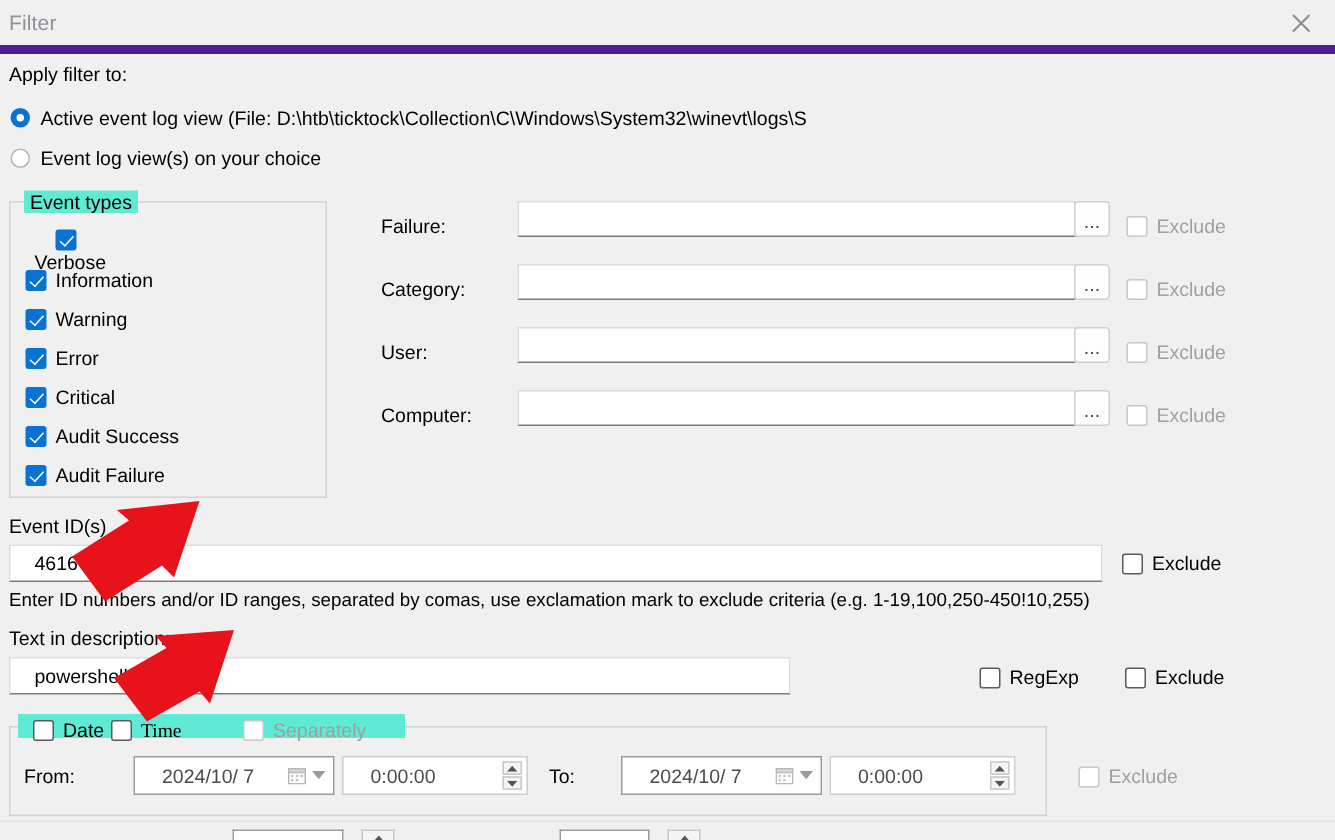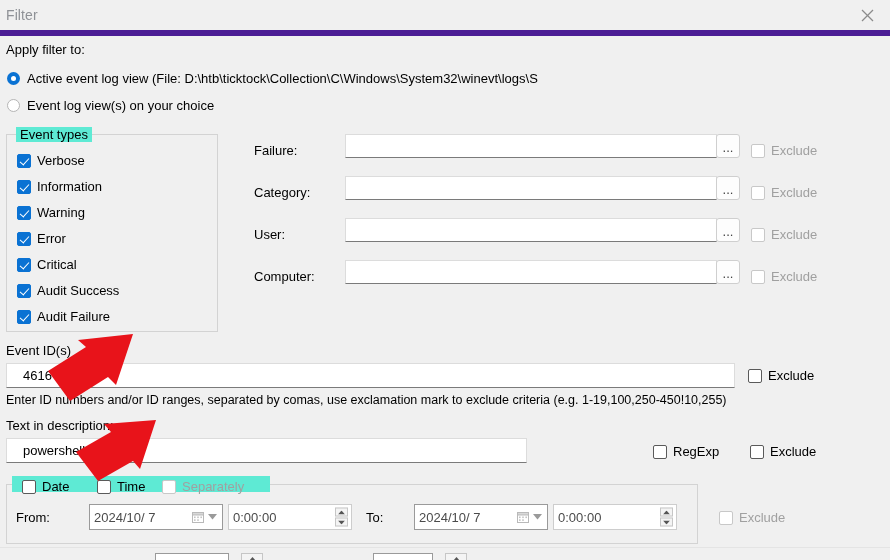--- a/index.html
+++ b/index.html
@@ -146,21 +146,21 @@
   
   .spinfield {
     position: absolute;
     background: #ffffff;
     border: 1px solid #9a9a9a;
     box-sizing: border-box;
     display: flex;
     align-items: center;
     font-size: 13px;
     color: #4b4b4b;
-    padding-left: 4px;
+    padding-left: 18px;
     overflow: hidden;
   }
   .spinfield.plain { border-color: #cdcdcd; }
   .spin-arrows {
     position: absolute;
     right: 3px; top: 50%;
     transform: translateY(-50%);
     display: flex;
     flex-direction: column;
     gap: 1px;
@@ -237,21 +237,21 @@
 </div>
 
 <div class="radio-row" style="left:7px; top:98px;">
   <span class="radio"></span>
   <span class="txt">Event log view(s) on your choice</span>
 </div>
 
 <div class="groupbox" style="left:6px; top:134px; width:212px; height:198px;"></div>
 <div class="group-legend" style="left:16px; top:127px;">Event types</div>
 
-<div class="cb-row" style="left:17px; top:153px;">
+<div class="cb-row" style="left:17px; top:153px;flex-direction:column;">
   <span class="cb checked"></span>
   <span class="txt">Verbose</span>
 </div>
 <div class="cb-row" style="left:17px; top:179px;">
   <span class="cb checked"></span>
   <span class="txt">Information</span>
 </div>
 <div class="cb-row" style="left:17px; top:205px;">
   <span class="cb checked"></span>
   <span class="txt">Warning</span>
@@ -324,21 +324,21 @@
   <span class="txt">Exclude</span>
 </div>
 
 <div class="groupbox" style="left:6px; top:484px; width:692px; height:60px;"></div>
 <div class="group-legend" style="left:12px; top:476px; width:250px; height:16px;"></div>
 
 <div class="cb-row" style="left:22px; top:479px;">
   <span class="cb"></span>
   <span class="txt">Date</span>
 </div>
-<div class="cb-row" style="left:97px; top:479px;">
+<div class="cb-row" style="left:74px; top:479px;font-family:Liberation Serif, serif;">
   <span class="cb"></span>
   <span class="txt">Time</span>
 </div>
 <div class="cb-row" style="left:162px; top:479px;">
   <span class="cb light"></span>
   <span class="txt disabled">Separately</span>
 </div>
 
 <div class="lbl" style="left:16px; top:510px;">From:</div>
 

